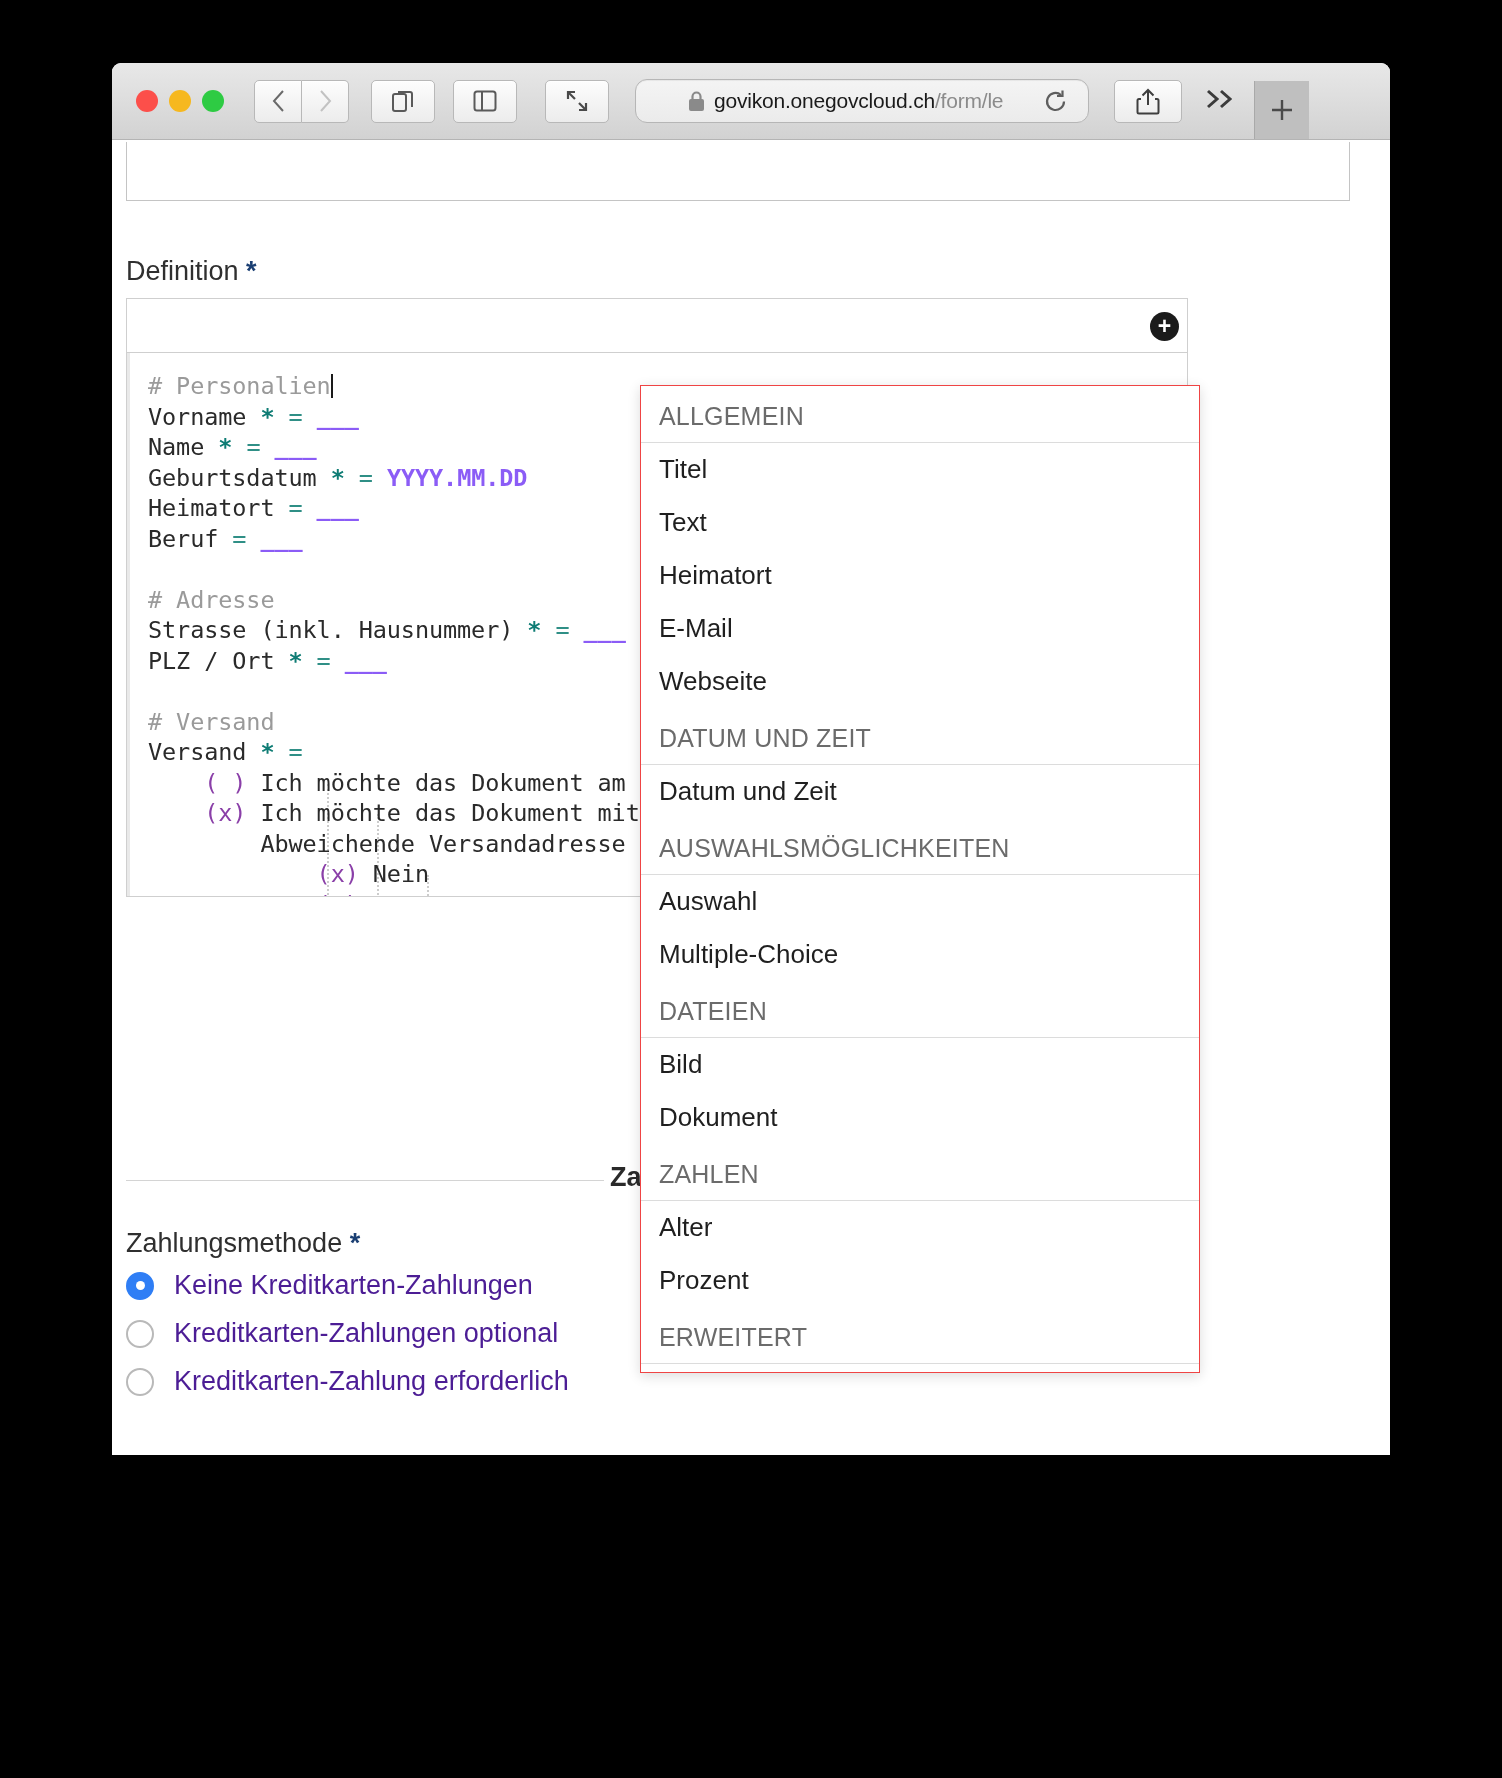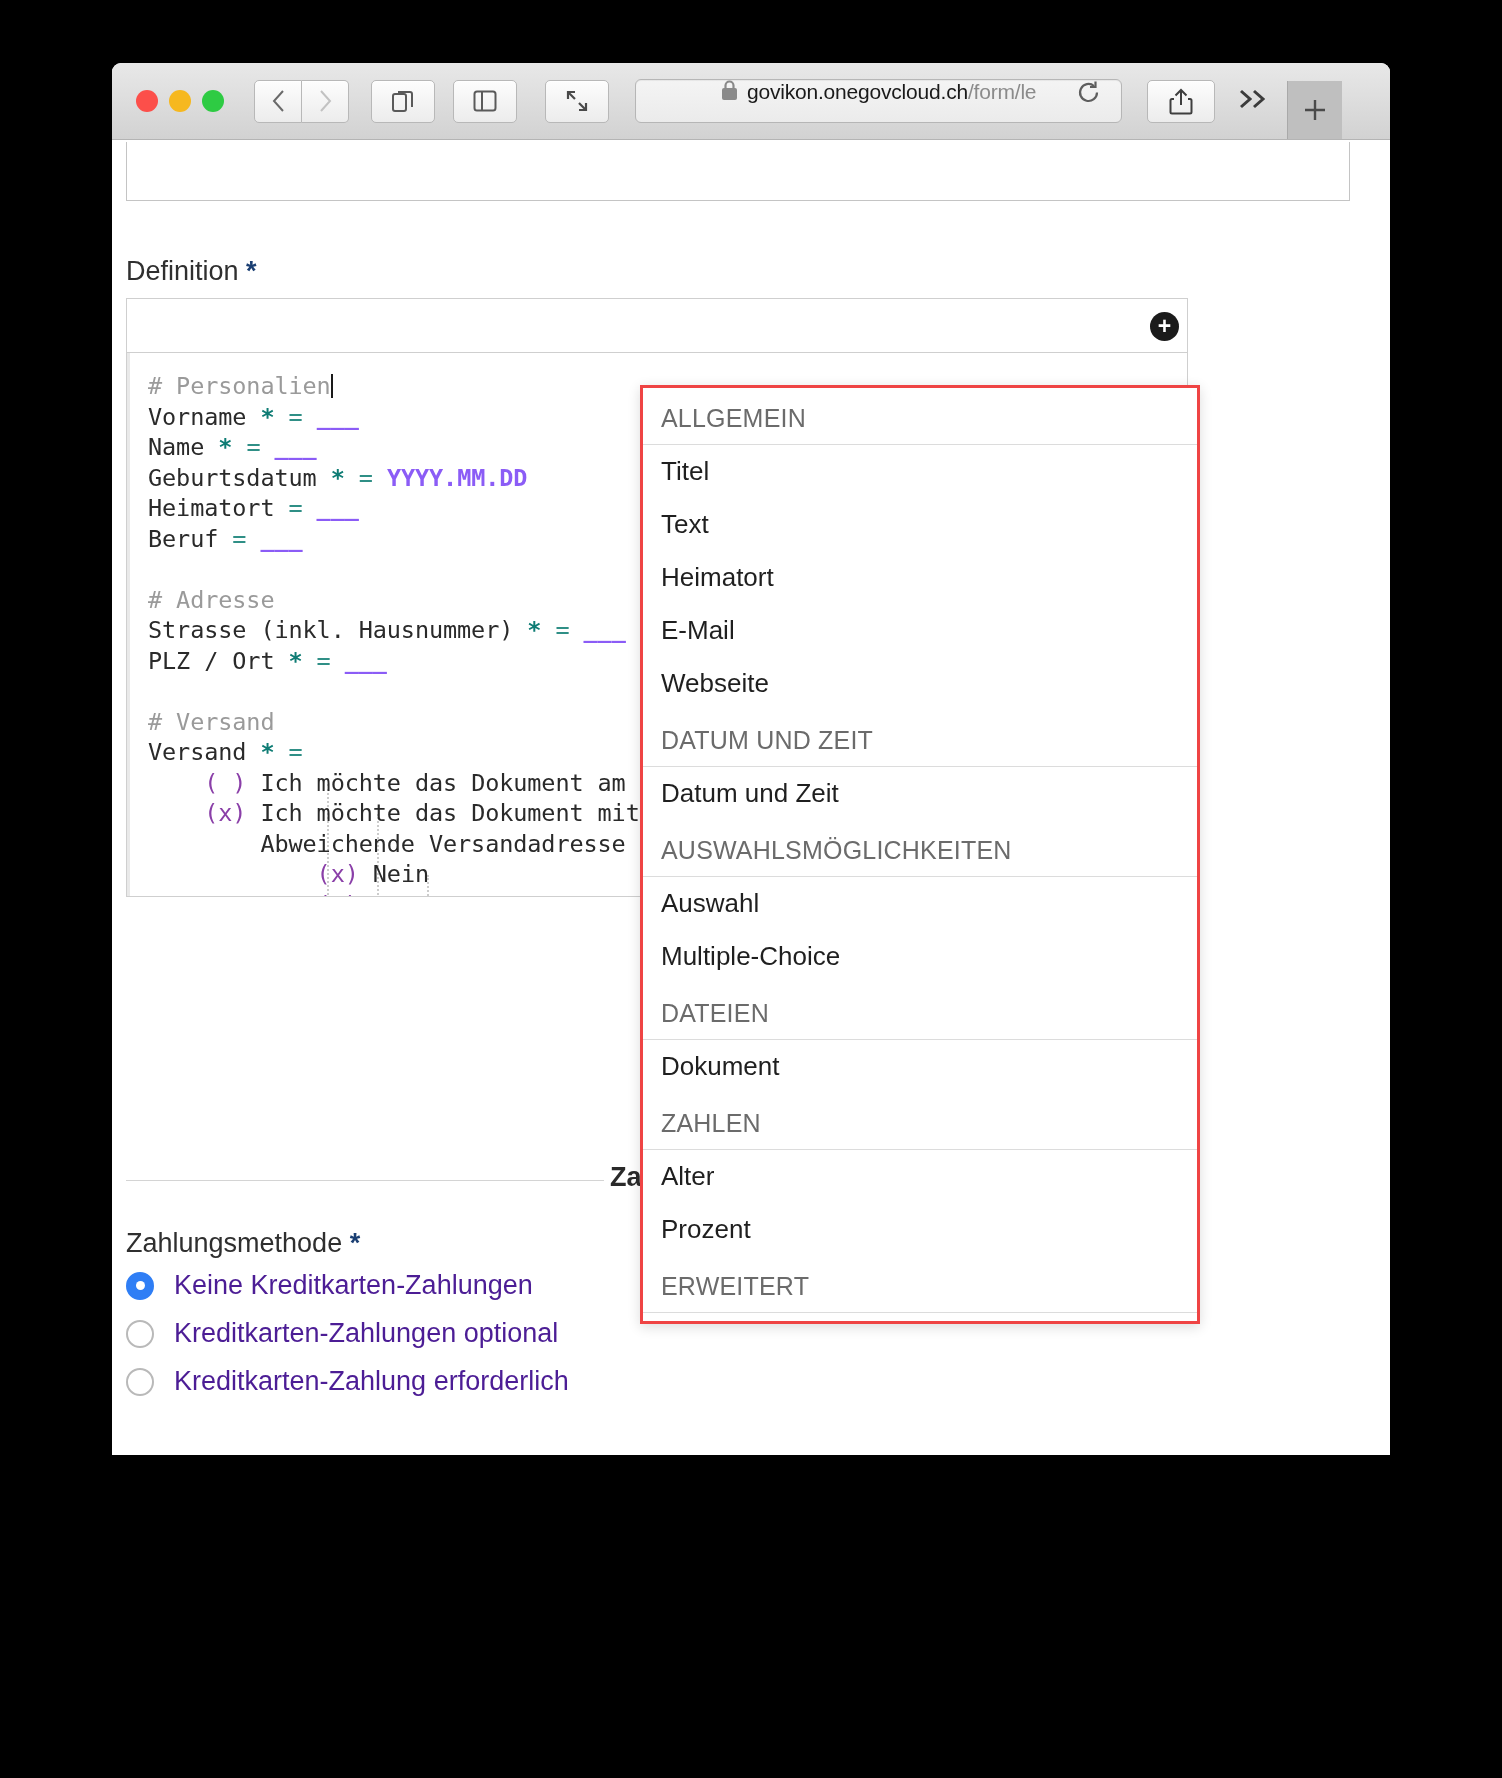--- a/index.html
+++ b/index.html
@@ -51,24 +51,23 @@
   .tbtn.single{width:62px;margin-left:22px;}
   .tbtn.single2{width:62px;margin-left:18px;}
   .tbtn.fs{width:62px;margin-left:28px;}
 
   .urlbar{
     flex:0 0 auto;
     margin-left:26px;
     width:452px;height:42px;
     background:linear-gradient(to bottom,#f4f4f4,#ebebeb);
     border:1px solid #b6b6b6;
-    border-radius:6px;
-    display:flex;align-items:flex-start;
+    border-radius:12px;
+    display:flex;align-items:center;
     box-shadow:0 1px 1px rgba(0,0,0,.06) inset;
-    padding-left:33px;
   }
   .lockico{margin-left:52px;margin-right:9px;display:flex;align-items:center;}
   .urltext{
     font-size:21px;color:#1a1a1a;white-space:nowrap;overflow:hidden;
     letter-spacing:-.2px;
   }
   .urltext .dim{color:#8b8b8b;}
   .reload{margin-left:auto;margin-right:20px;display:flex;align-items:center;}
 
   .tbtn.share{width:66px;margin-left:25px;}
@@ -181,21 +180,21 @@
     content:"";width:9px;height:9px;border-radius:50%;background:#fff;
   }
   .radio-text{margin-left:20px;font-size:27px;color:#4c1d95;white-space:nowrap;}
 
   
   .dropdown{
     position:absolute;
     left:528px;top:245px;
     width:560px;
     background:#fff;
-    border:3px solid #ef4444;
+    border:1px solid #ef4444;
     box-shadow:0 3px 12px rgba(0,0,0,.14);
     box-sizing:border-box;
     padding-bottom:8px;
   }
   .dd-group{
     font-size:25px;color:#6b6b6b;
     padding:16px 18px 11px 18px;
     border-bottom:1px solid #dcdcdc;
     margin:0 0 0 0;
     letter-spacing:.2px;
@@ -362,20 +361,23 @@
         </div>
         <div class="dd-group">AUSWAHLSMÖGLICHKEITEN</div>
         <div class="dd-item">
           <span>Auswahl</span>
         </div>
         <div class="dd-item">
           <span>Multiple-Choice</span>
         </div>
         <div class="dd-group">DATEIEN</div>
         <div class="dd-item">
+          <span>Bild</span>
+        </div>
+        <div class="dd-item">
           <span>Dokument</span>
         </div>
         <div class="dd-group">ZAHLEN</div>
         <div class="dd-item">
           <span>Alter</span>
         </div>
         <div class="dd-item">
           <span>Prozent</span>
         </div>
         <div class="dd-group">ERWEITERT</div>

